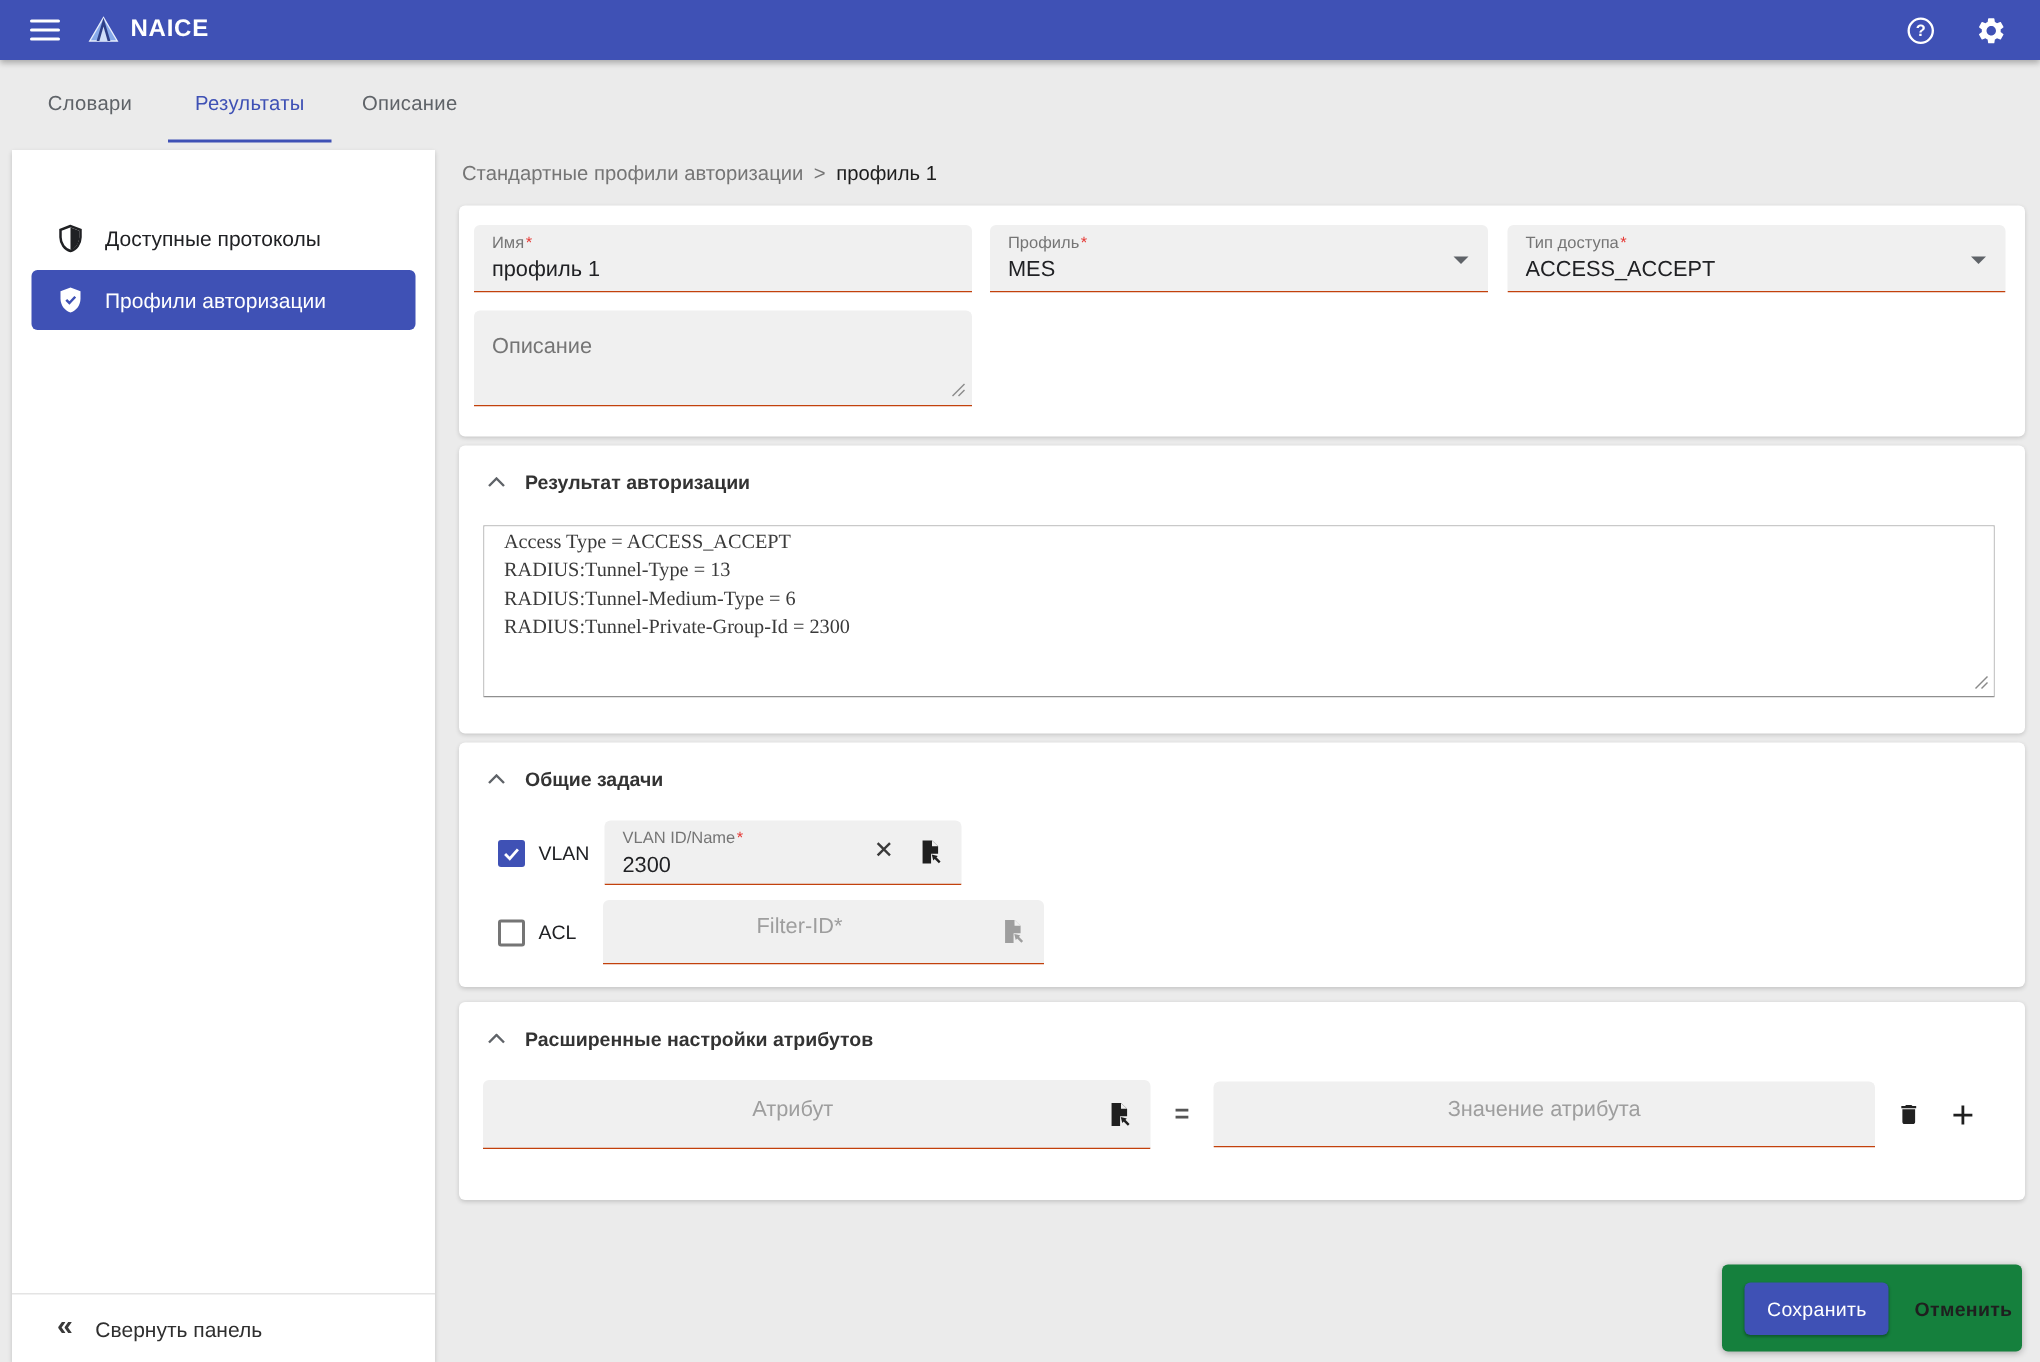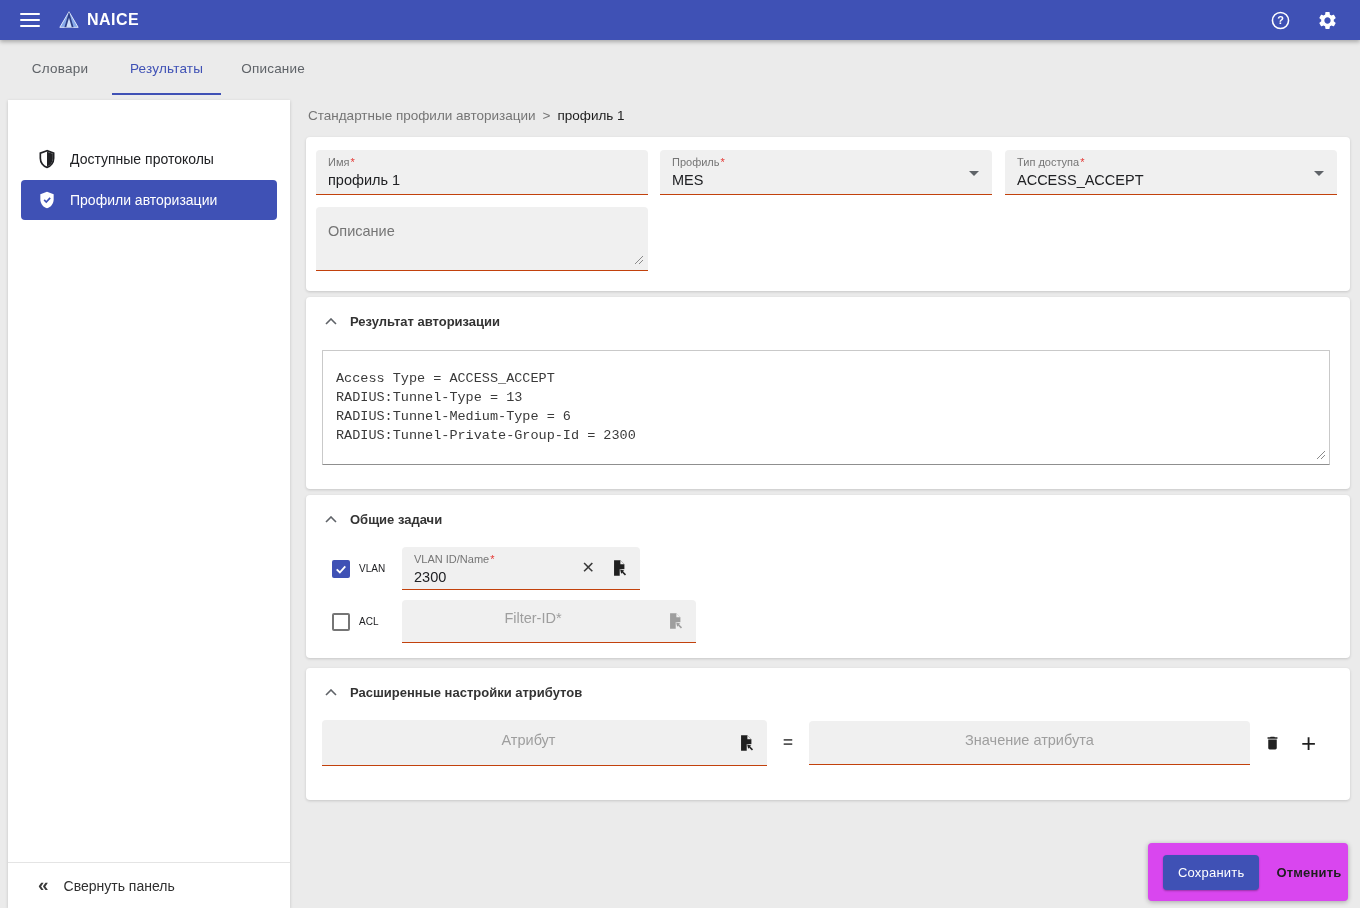--- a/index.html
+++ b/index.html
@@ -103,53 +103,53 @@
     font-family:inherit; font-size:14.5px; color:#202124; padding:16px 12px;
   }
   .desc-area::placeholder { color:#757575; }
   .resize-handle { position:absolute; right:4px; bottom:5px; pointer-events:none; }
 
   
   .result-wrap { position:absolute; left:16px; right:20px; top:53px; bottom:24px; }
   .result-area {
     width:100%; height:100%; background:#fff; resize:none; outline:none;
     border:1px solid #c9c9c9; border-bottom-color:#8f8f8f; border-radius:1px;
-    padding:18px 13px; font-family:Liberation Mono, monospace; font-size:13.5px; line-height:19px; color:#3a3a3a;
+    padding:0 13px; font-family:Liberation Serif, serif; font-size:13.5px; line-height:19px; color:#3a3a3a;
   }
 
   
   .task-row { position:absolute; display:flex; align-items:center; }
   .task-row1 { left:26px; top:52px; }
   .task-row2 { left:26px; top:105px; }
   .checkbox {
     width:18px; height:18px; border-radius:2px; flex:0 0 18px;
     display:flex; align-items:center; justify-content:center; cursor:pointer;
   }
   .checkbox.checked { background:#3f51b5; }
   .checkbox.unchecked { background:#fff; border:2px solid #757575; }
-  .task-label { font-size:10px; font-weight:500; color:#202124; margin:0 10px 0 9px; min-width:33px; }
+  .task-label { font-size:13px; font-weight:500; color:#202124; margin:0 10px 0 9px; min-width:33px; }
   .vlan-field { width:238px; height:43px; }
   .acl-field  { width:294px; height:43px; padding-right:44px; }
   .clear-x {
     position:absolute; right:45px; top:11px; font-size:16px; color:#3a3a3a; cursor:pointer; line-height:20px;
   }
   .field-doc-icon { position:absolute; right:12px; top:12px; cursor:pointer; }
 
   
   .adv-row { position:absolute; left:16px; top:52px; display:flex; align-items:center; }
   .attr-field { width:445px; height:46px; padding-right:44px; }
   .value-field { width:441px; height:44px; }
   .equals { font-size:17px; font-weight:700; color:#555; margin:0 16px 0 16px; }
   .trash-btn { margin-left:14px; cursor:pointer; display:flex; }
   .plus-btn { margin-left:20px; cursor:pointer; font-size:26px; font-weight:400; color:#1f1f1f; line-height:20px; }
 
   
   .savebar {
     position:absolute; right:12px; bottom:7px; width:200px; height:58px;
-    background:#d946ef; border-radius:4px; box-shadow:0 1px 5px rgba(0,0,0,.3);
+    background:#15803d; border-radius:4px; box-shadow:0 1px 5px rgba(0,0,0,.3);
     display:flex; align-items:center; padding:0 15px; gap:15px; z-index:10;
   }
   .btn-primary {
     background:#3f51b5; color:#fff; border:none; border-radius:4px;
     padding:10px 15px; font-family:inherit; font-size:13px; font-weight:500; letter-spacing:.2px;
     box-shadow:0 1px 2px rgba(0,0,0,.3); cursor:pointer;
   }
   .btn-text {
     background:none; border:none; font-family:inherit; font-size:13px; font-weight:700;
     color:#1f1f1f; letter-spacing:.2px; cursor:pointer; padding:6px 2px;

